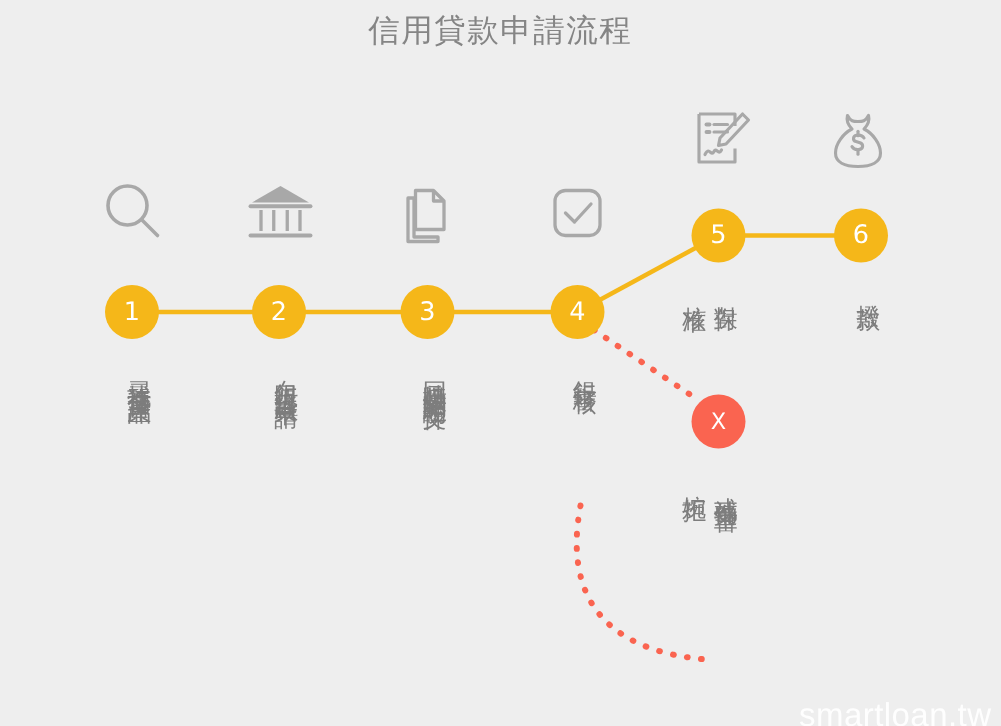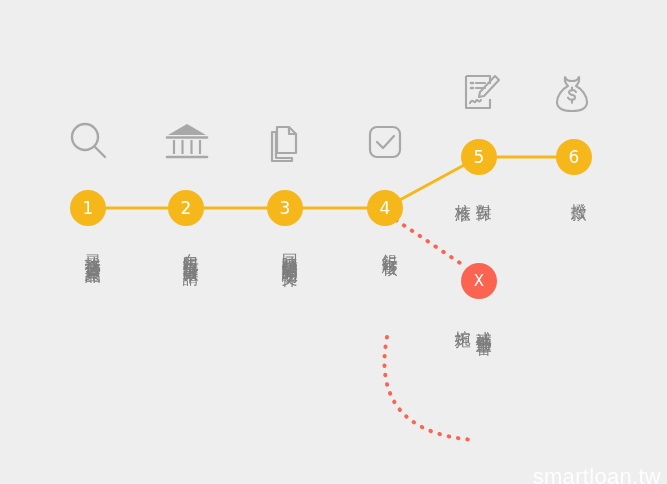--- a/index.html
+++ b/index.html
@@ -96,20 +96,21 @@
     opacity: .92;
     letter-spacing: .3px;
     font-family: "Liberation Sans", sans-serif;
   }
 </style>
 </head>
 <body>
 
 <div id="stage">
 
+  <div class="title">信用貸款申請流程</div>
 
   <svg id="wires" viewBox="0 0 667 484">
     <line x1="88" y1="208" x2="186" y2="208" stroke="#f5b719" stroke-width="3"></line>
     <line x1="186" y1="208" x2="285" y2="208" stroke="#f5b719" stroke-width="3"></line>
     <line x1="285" y1="208" x2="385" y2="208" stroke="#f5b719" stroke-width="3"></line>
     <line x1="385" y1="208" x2="479" y2="157" stroke="#f5b719" stroke-width="3"></line>
     <line x1="479" y1="157" x2="574" y2="157" stroke="#f5b719" stroke-width="3"></line>
     <path d="M 396 220 L 463 265" stroke="#fa6450" stroke-width="4" fill="none" stroke-linecap="round" stroke-dasharray="0.5 9"></path>
     <path d="M 387 337 C 376 395 400 435 475 440" stroke="#fa6450" stroke-width="4" fill="none" stroke-linecap="round" stroke-dasharray="0.5 9"></path>
   </svg>

